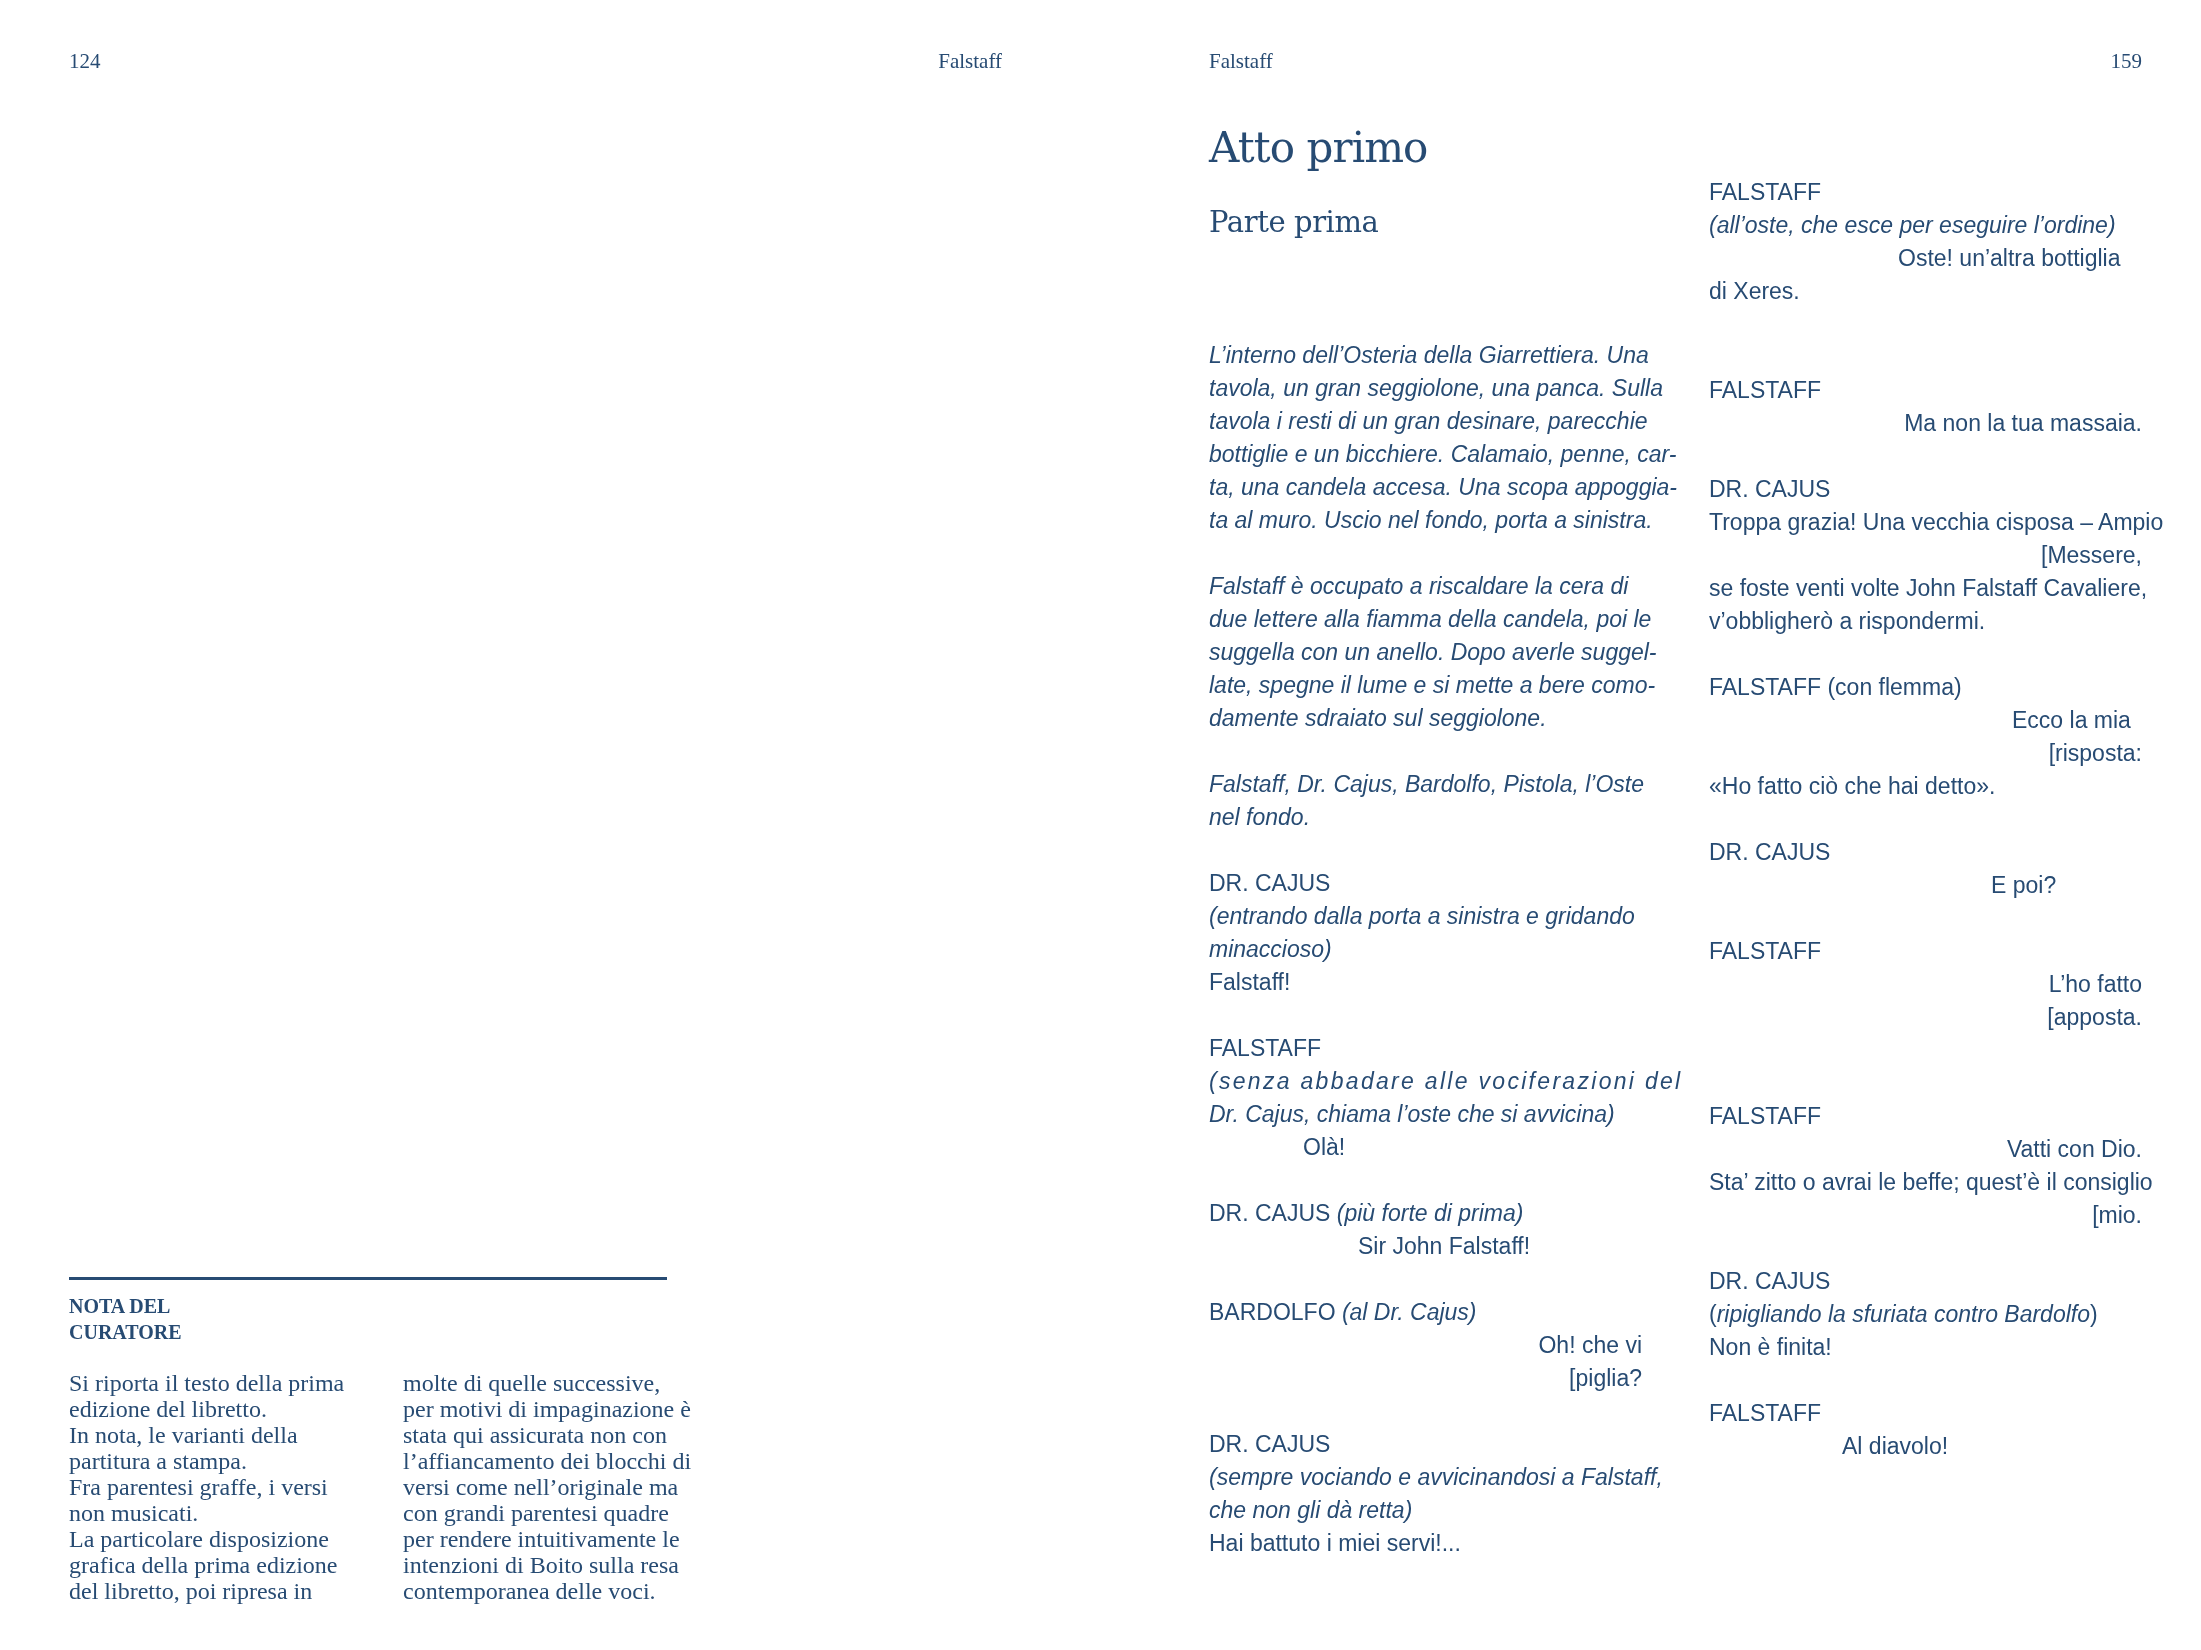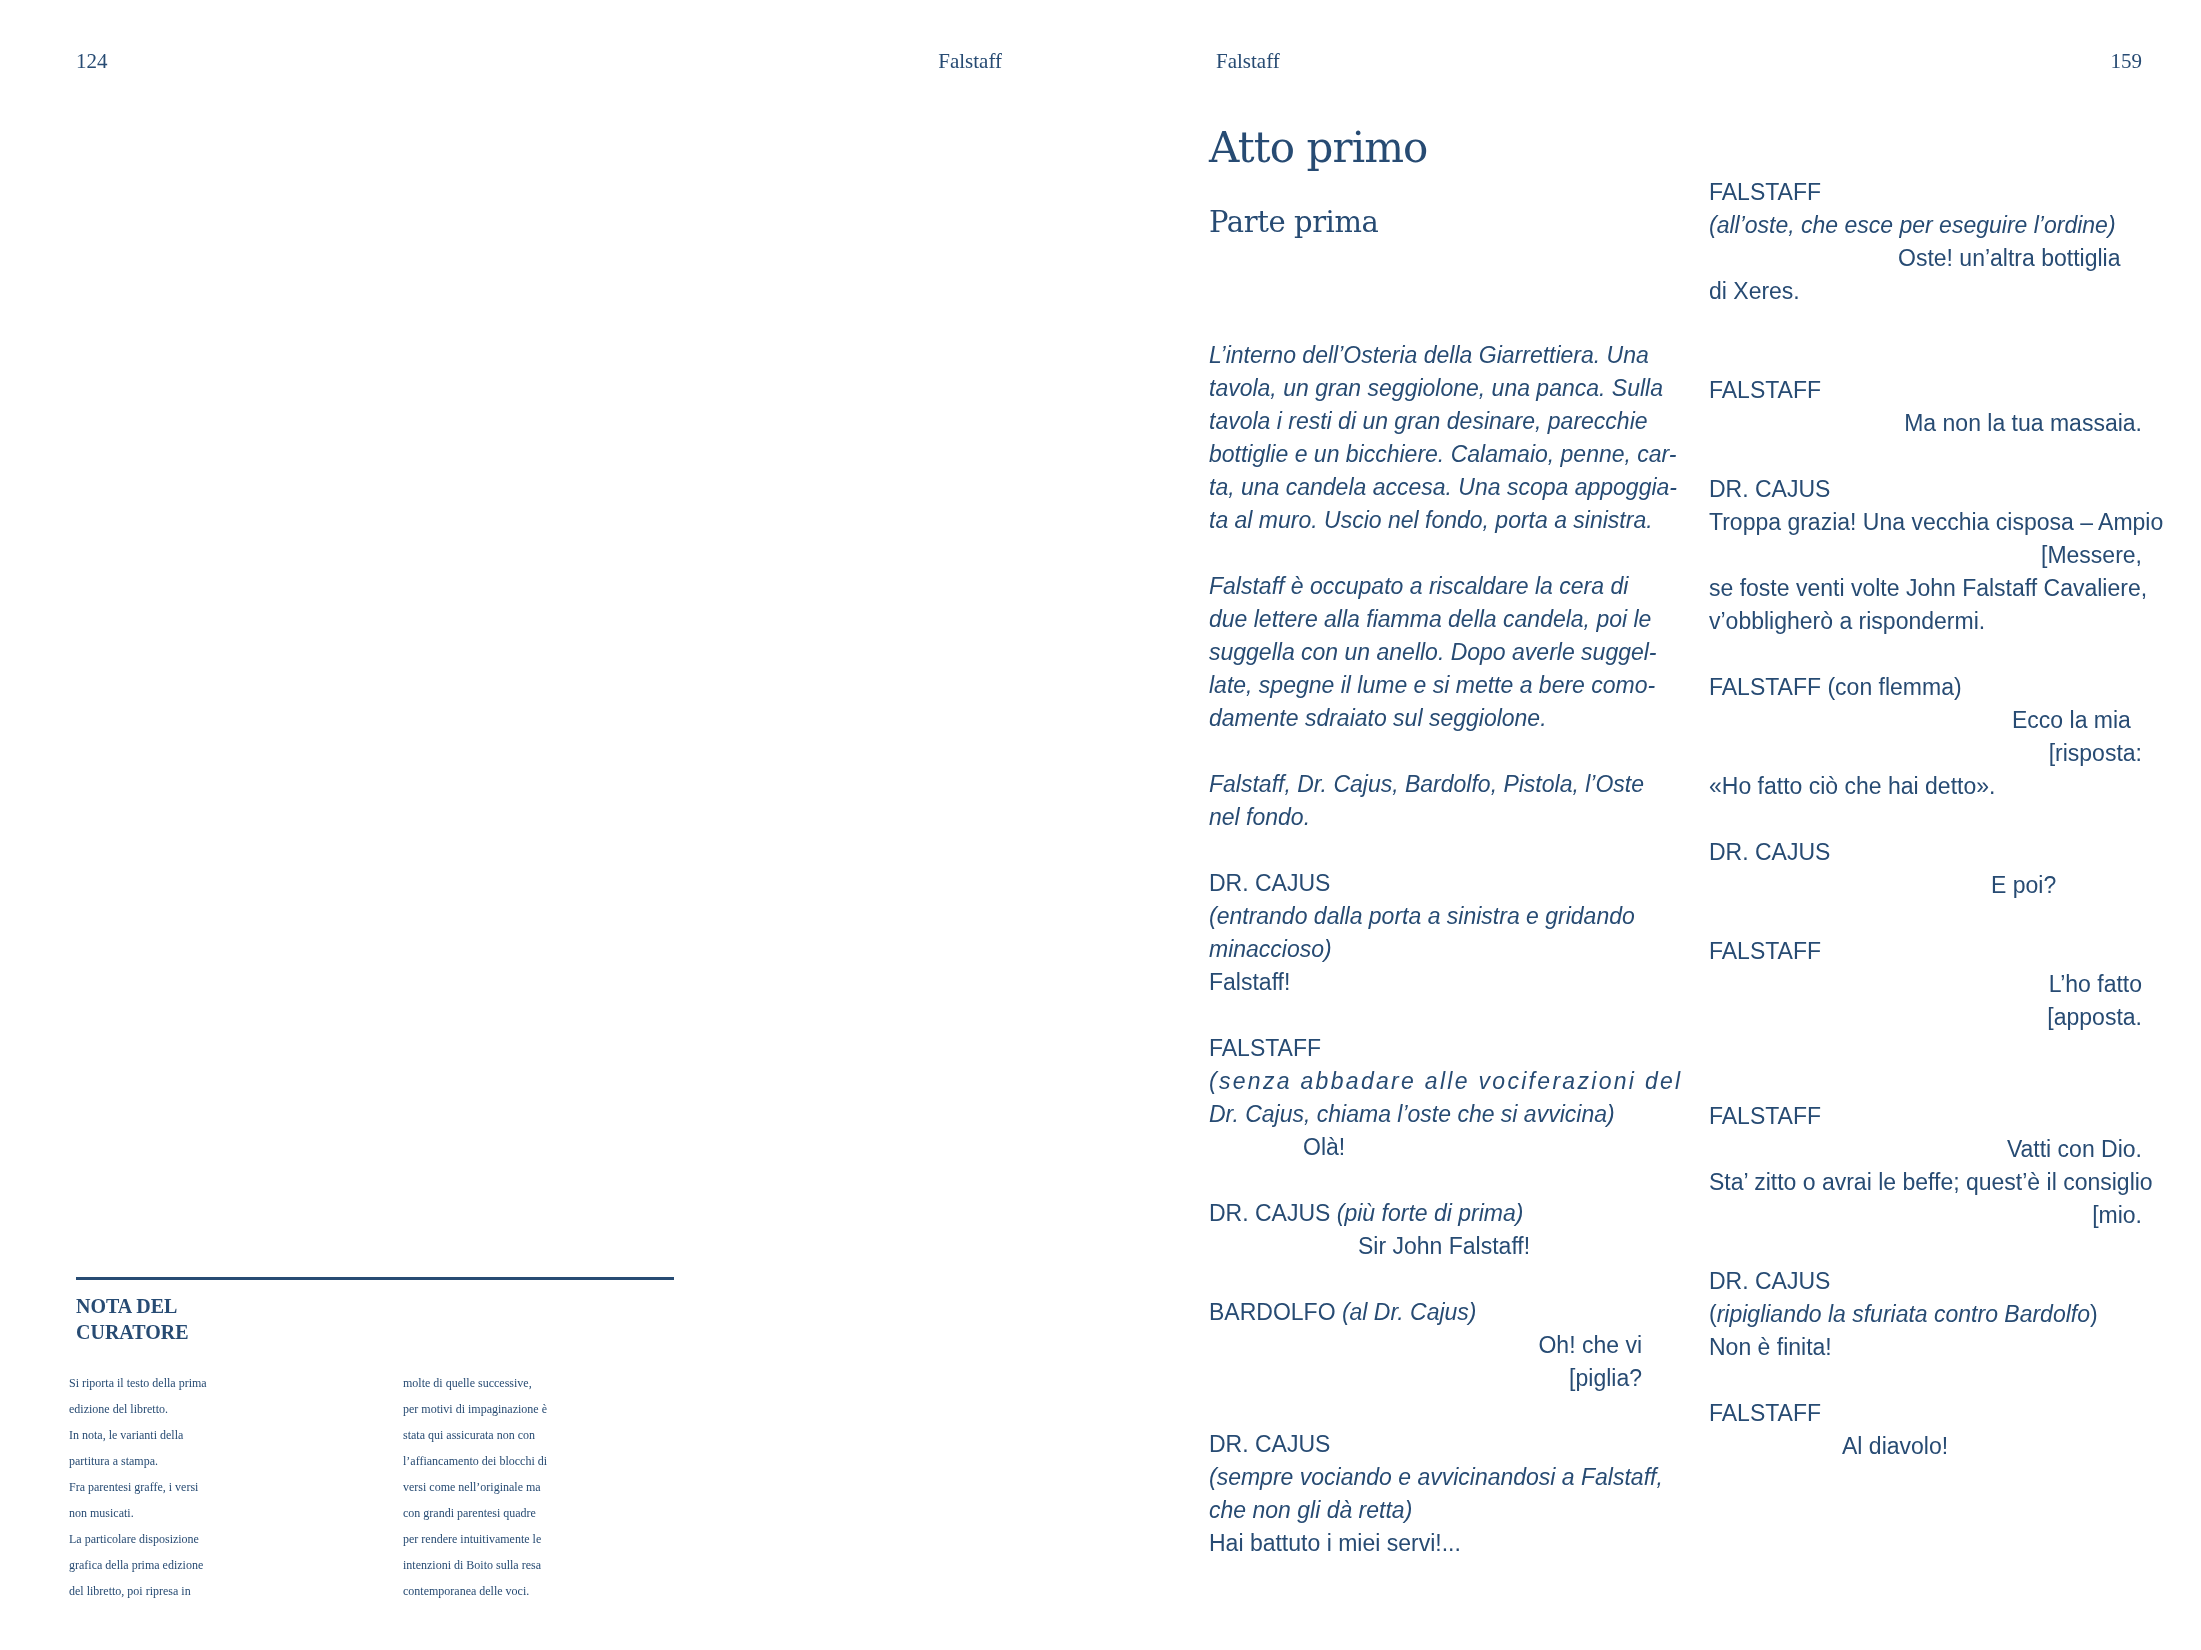--- a/index.html
+++ b/index.html
@@ -1,28 +1,28 @@
 <!DOCTYPE html>
 <html style="font-size:14px"><head>
 <meta charset="utf-8">
 <style>
   html, body { margin:0; padding:0; background:#ffffff; }
   body { width:2201px; height:1651px; position:relative; overflow:hidden; color:#274b73; }
-  .abs { position:absolute;margin-left:7px; }
+  .abs { position:absolute; }
   .runhead { font-family: "Liberation Serif", serif; font-size:21px; top:49px; line-height:24.5px; }
   .act-title { font-family: "DejaVu Serif", serif; font-size:42px; left:1209px; top:117px; line-height:61px; letter-spacing:-0.9px; }
   .part-title { font-family: "DejaVu Serif", serif; font-size:29px; left:1209px; top:204px; line-height:37px; letter-spacing:-0.4px;text-align:center; }
   .col { position:absolute; width:433px; font-family:"Liberation Sans", sans-serif; font-size:23px; line-height:33px; }
   .col .ln { display:block; white-space:nowrap; min-height:33px; }
   .col .gap { display:block; height:33px; }
   .i { font-style:italic; }
   .right { text-align:right; }
   .note-rule { left:69px; top:1277px; width:598px; height:2.6px; background:#274b73; }
   .note-head { left:69px; top:1293px; font-family:"Liberation Serif", serif; font-size:20px; line-height:26px;font-weight:bold; }
-  .note-col { position:absolute; top:1370px; width:288px; font-family:"Liberation Serif", serif; font-size:12px; line-height:26px; }
+  .note-col { position:absolute; top:1370px; width:288px; font-family:"Liberation Serif", serif; font-size:24px; line-height:26px; }
   .note-col .ln { display:block; white-space:nowrap; }
 </style>
 </head>
 <body>
 
 <div class="abs runhead" style="left:69px;">124</div>
 <div class="abs runhead" style="right:1199px;">Falstaff</div>
 
 <div class="abs note-rule"></div>
 <div class="abs note-head">

